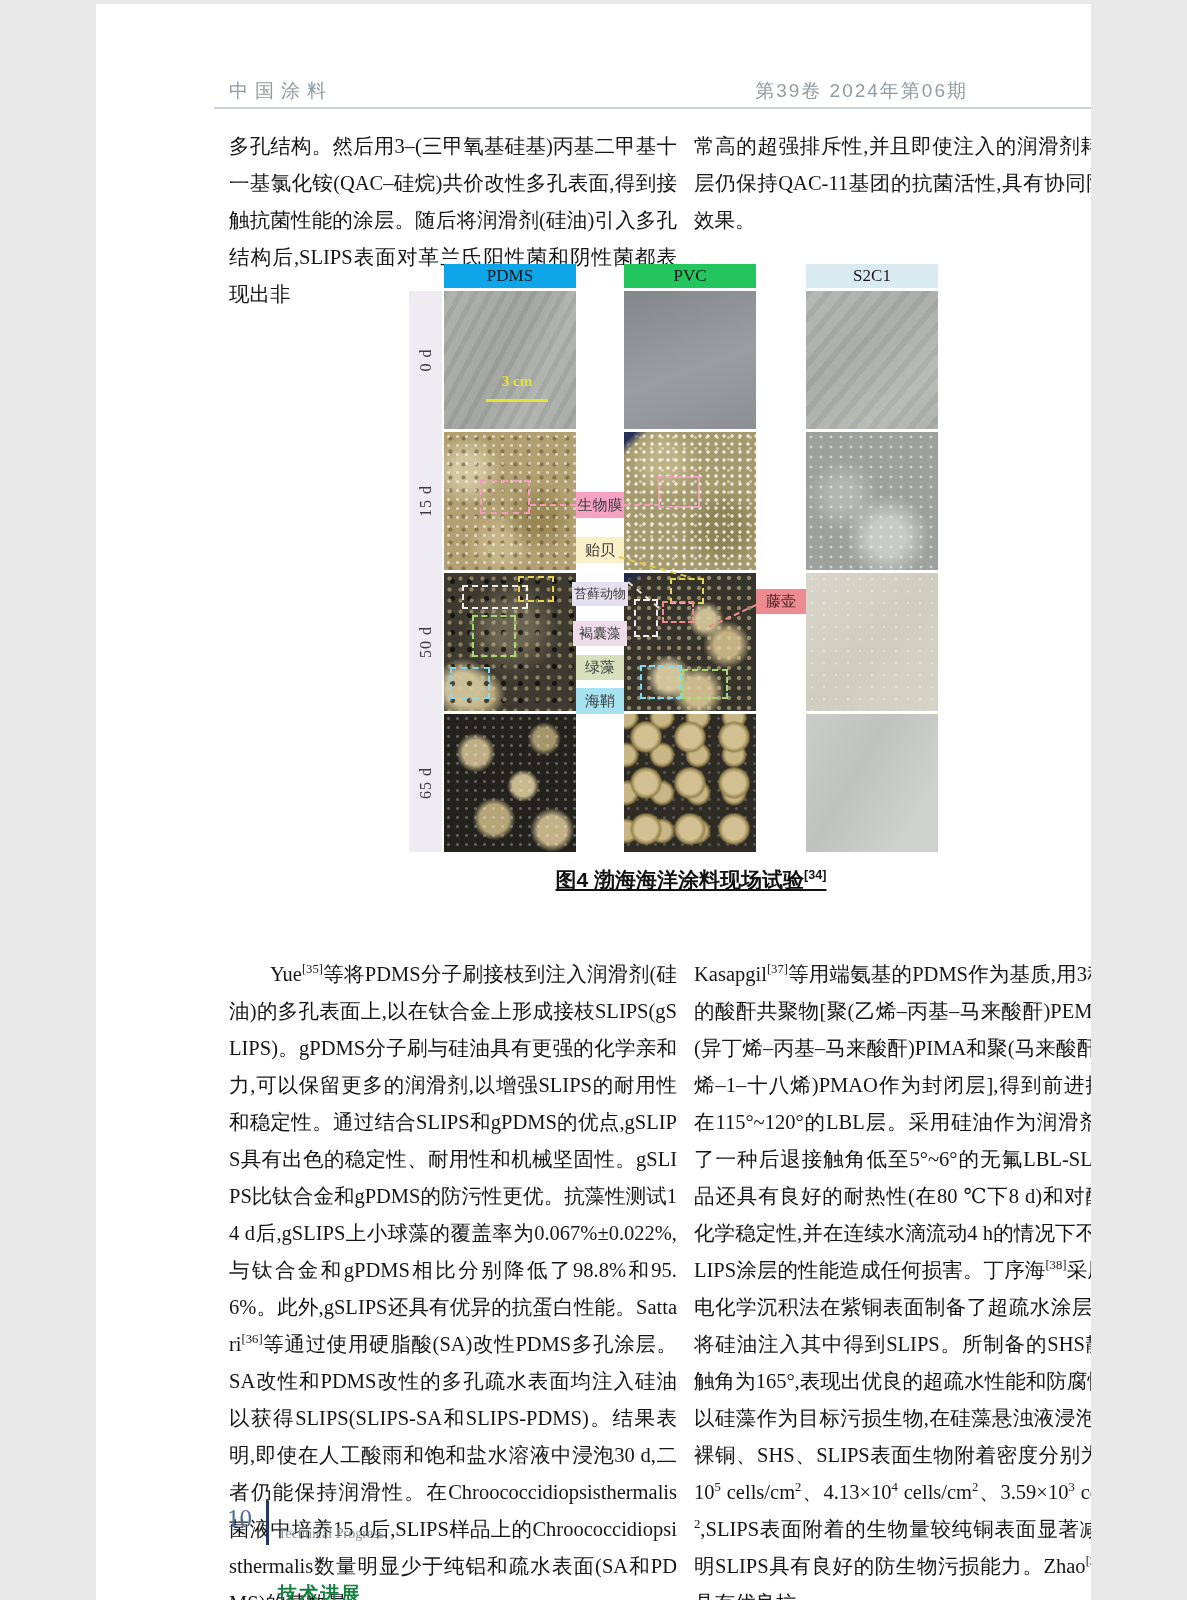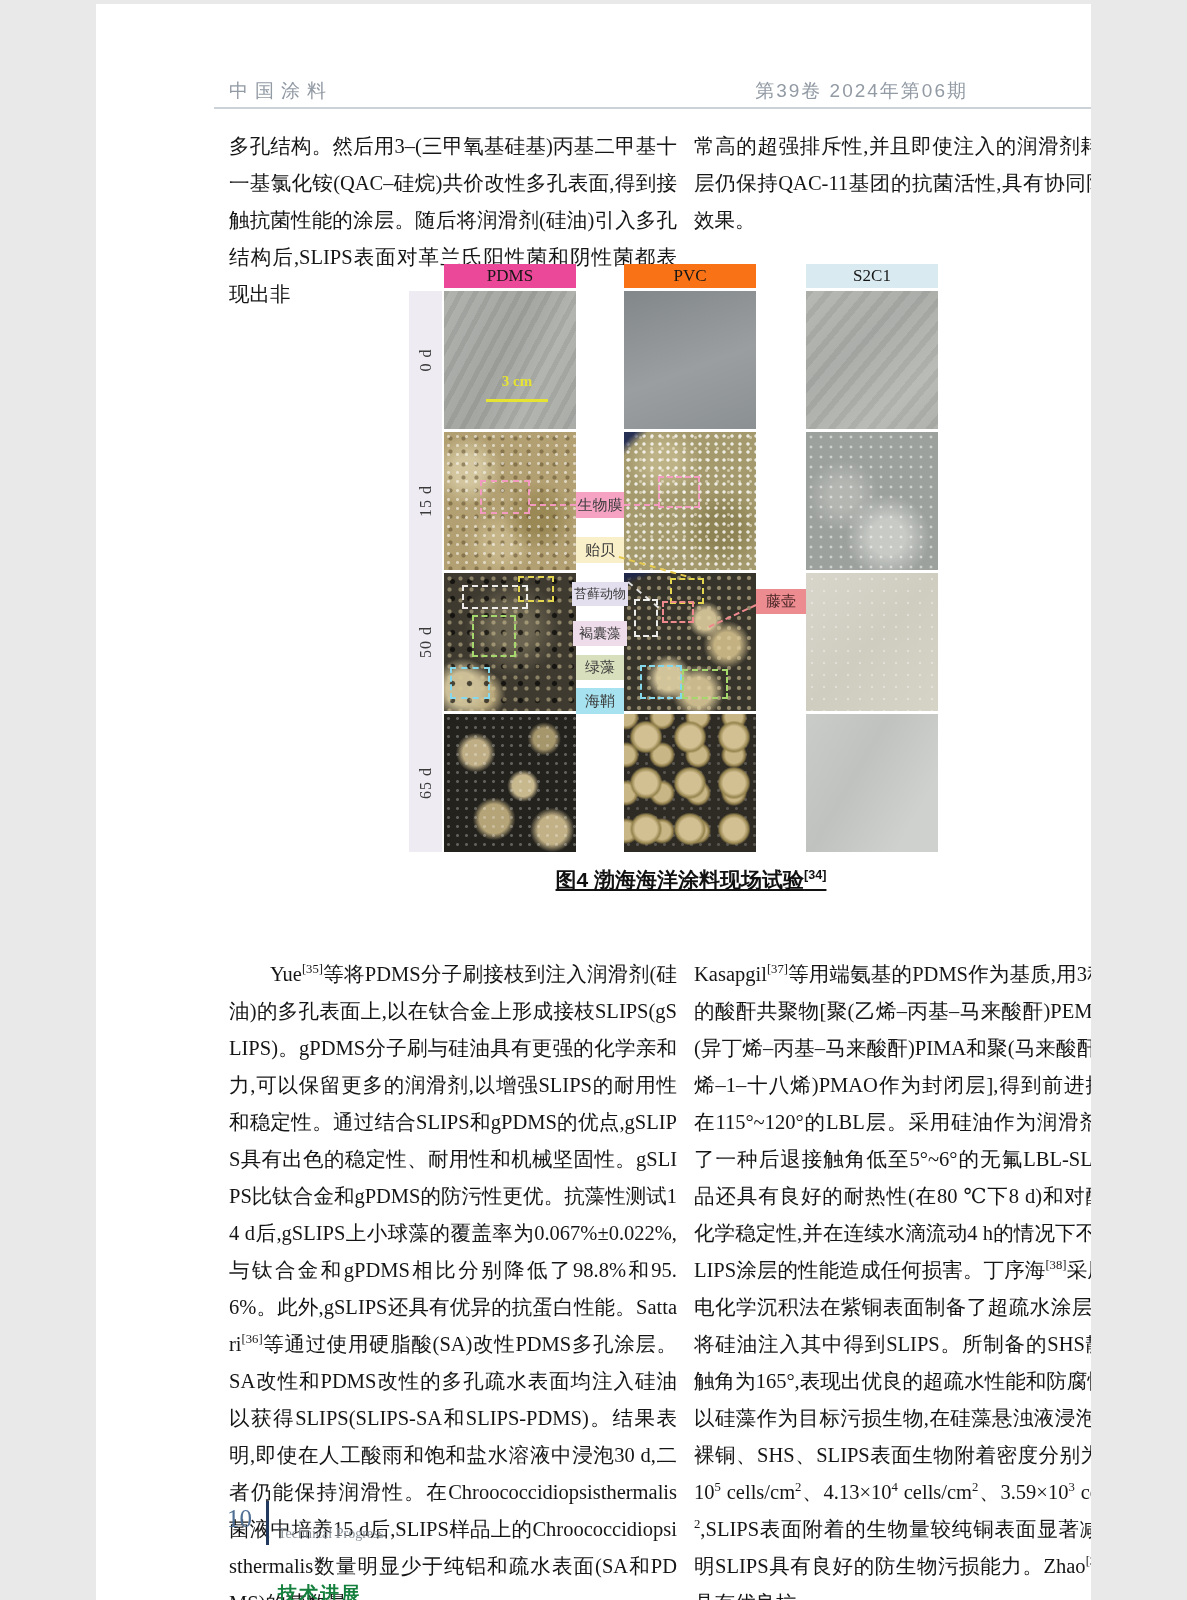--- a/index.html
+++ b/index.html
@@ -117,22 +117,22 @@
 
   <div class="jr-name">中国涂料</div>
   <div class="jr-issue">第39卷  2024年第06期</div>
   <div class="jr-rule"></div>
 
   <div class="col" style="left:133px;top:124px;width:448px;">多孔结构。然后用3–(三甲氧基硅基)丙基二甲基十一基氯化铵(QAC–硅烷)共价改性多孔表面,得到接触抗菌性能的涂层。随后将润滑剂(硅油)引入多孔结构后,SLIPS表面对革兰氏阳性菌和阴性菌都表现出非</div>
   <div class="col" style="left:598px;top:124px;width:455px;">常高的超强排斥性,并且即使注入的润滑剂耗尽,涂层仍保持QAC-11基团的抗菌活性,具有协同防污的效果。</div>
 
   <div class="fig">
 
-    <div class="colhead" style="left: 35px; background-color: #ec4899;">PDMS</div>
-    <div class="colhead" style="left: 215px; background-color: #f97316;">PVC</div>
+    <div class="colhead" style="left: 35px; background-color: #0ea5e9;">PDMS</div>
+    <div class="colhead" style="left: 215px; background-color: #22c55e;">PVC</div>
     <div class="colhead" style="left: 397px; background-color: rgb(217, 234, 241);">S2C1</div>
 
     <div class="rowstrip" style="background-color: rgb(238, 236, 242);">
       <div class="rowlab" style="top:0px;">
           <span>0 d</span>
         </div>
       <div class="rowlab" style="top:141px;">
           <span>15 d</span>
         </div>
       <div class="rowlab" style="top:282px;">

